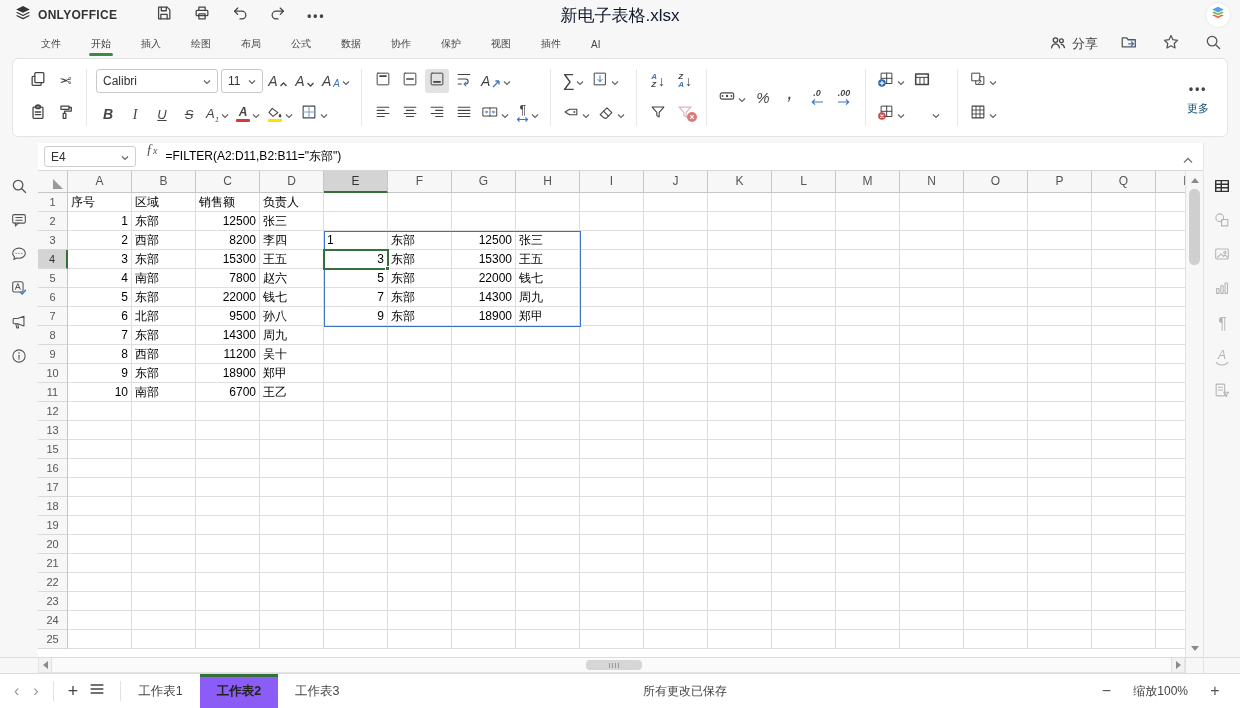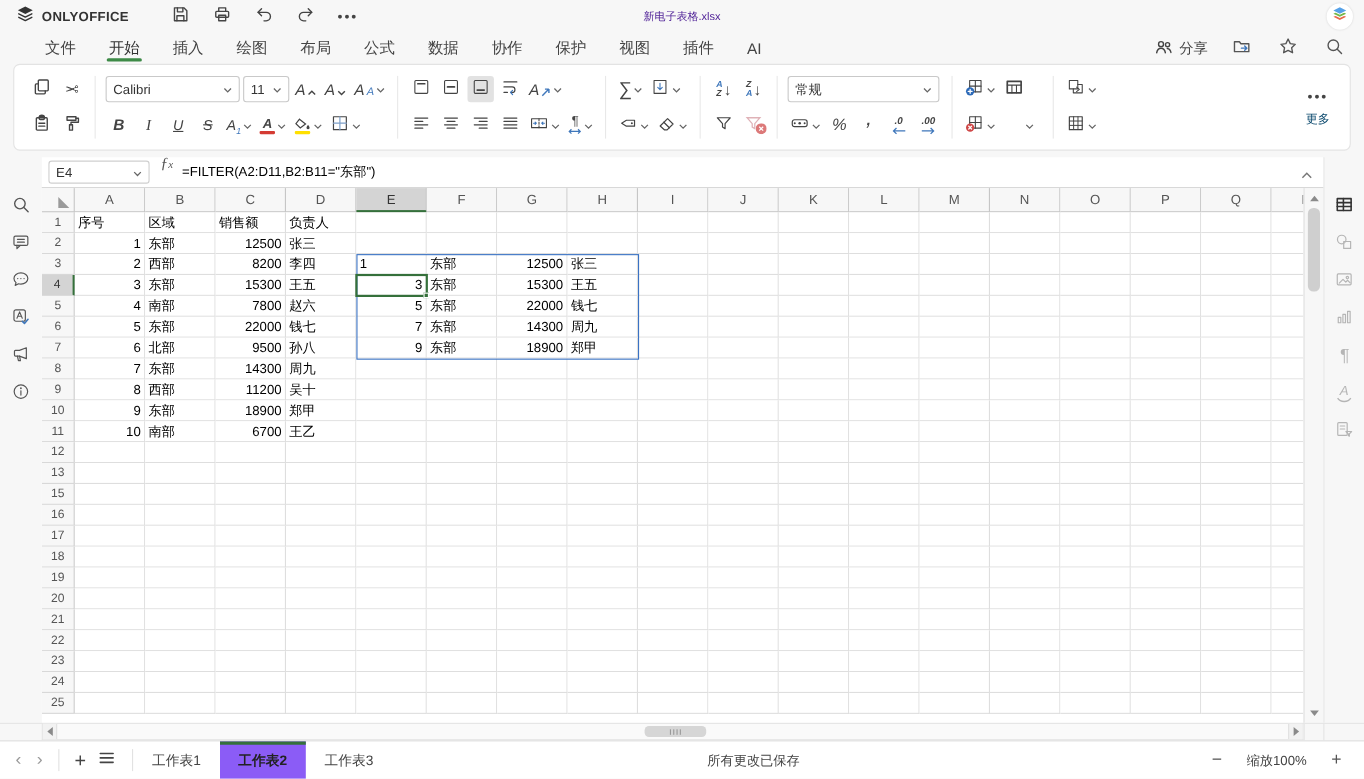--- a/index.html
+++ b/index.html
@@ -5,27 +5,27 @@
   * { box-sizing: border-box; margin:0; padding:0; }
   html,body { width:1240px; height:708px; overflow:hidden; }
   body { font-family:"Liberation Sans","DejaVu Sans",sans-serif; background:#f7f7f7; color:#444; position:relative; }
 
   
   #topbar { height:30px; background:#f7f7f7; display:flex; align-items:center; position:relative; }
   #logo { display:flex; align-items:center; gap:6px; padding-left:14px; }
   #logo-text { font-size:12px; font-weight:bold; color:#333; letter-spacing:.3px; }
   #quick-actions { display:flex; align-items:center; gap:16px; margin-left:36px; }
   .qa-btn { width:22px; height:22px; display:flex; align-items:center; justify-content:center; color:#444; border-radius:3px; }
-  #doc-title { position:absolute; left:50%; transform:translateX(-50%); font-size:10px; color:#4c1d95; }
+  #doc-title { position:absolute; left:50%; transform:translateX(-50%); font-size:17px; color:#0f172a; }
   #topbar-right { margin-left:auto; padding-right:10px; }
   #app-badge { width:24px; height:24px; border-radius:50%; background:#fff; box-shadow:0 0 2px rgba(0,0,0,.15); display:flex; align-items:center; justify-content:center; }
 
   
   #menubar { height:28px; display:flex; align-items:center; padding:0 16px 0 26px; background:#f7f7f7; }
-  .menu-tab { position:relative; height:28px; display:flex; align-items:center; padding:0 15px; font-size:14px; color:#444; cursor:default; }
+  .menu-tab { position:relative; height:28px; display:flex; align-items:center; padding:0 15px; font-size:10px; color:#444; cursor:default; }
   .menu-tab.active { color:#333; }
   .menu-tab.active::after { content:""; position:absolute; left:13px; right:13px; bottom:2px; height:3px; border-radius:2px; background:var(--accent); }
   #menubar-right { margin-left:auto; display:flex; align-items:center; gap:20px; }
   #share-btn { display:flex; align-items:center; gap:5px; font-size:13px; color:#444; }
   .mb-icon { width:22px; height:22px; display:flex; align-items:center; justify-content:center; color:#555; }
 
   
   #toolbar-wrap { height:85px; padding:0 12px 6px; background:#f7f7f7; }
   #toolbar { height:100%; background:#fff; border:1px solid #e3e3e3; border-radius:6px; display:flex; align-items:stretch; padding:0 6px; }
   .tb-group { display:flex; flex-direction:column; justify-content:center; gap:7px; padding:0 7px; }
@@ -541,28 +541,20 @@
                 </svg>
               </span></i>
           </span>
     </div>
   </div>
 
   <div class="tb-sep"></div>
 
   <div class="tb-group">
     <div class="tb-row">
-      <span class="inputbox" id="num-format-box">
-        <span>常规</span>
-        <i><svg width="8" height="6" viewBox="0 0 8 6" fill="none" stroke="#666" stroke-width="1.2">
-                <path d="M1 1.5 4 4.5 7 1.5"></path>
-              </svg></i>
-      </span>
-    </div>
-    <div class="tb-row">
       <span class="tbtn wchev">
             <i><svg width="18" height="18" viewBox="0 0 20 20" fill="none" stroke="currentColor" stroke-width="1.2" stroke-linecap="round" stroke-linejoin="round">
                 <rect x="2.5" y="6.5" width="15" height="7" rx="2.2"></rect>
                 <circle cx="10" cy="10" r="1.3" fill="#444" stroke="none"></circle>
                 <path d="M5 10h.01M15 10h.01" stroke-width="2"></path>
               </svg></i>
             <i><svg width="8" height="6" viewBox="0 0 8 6" fill="none" stroke="#666" stroke-width="1.2">
                 <path d="M1 1.5 4 4.5 7 1.5"></path>
               </svg></i>
           </span>

